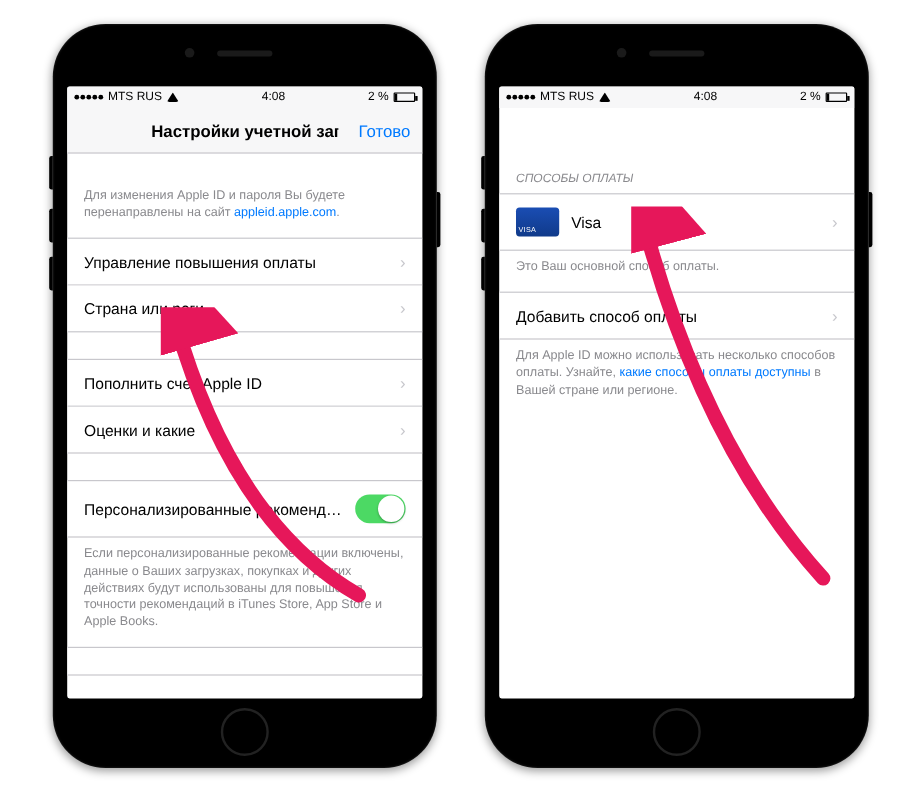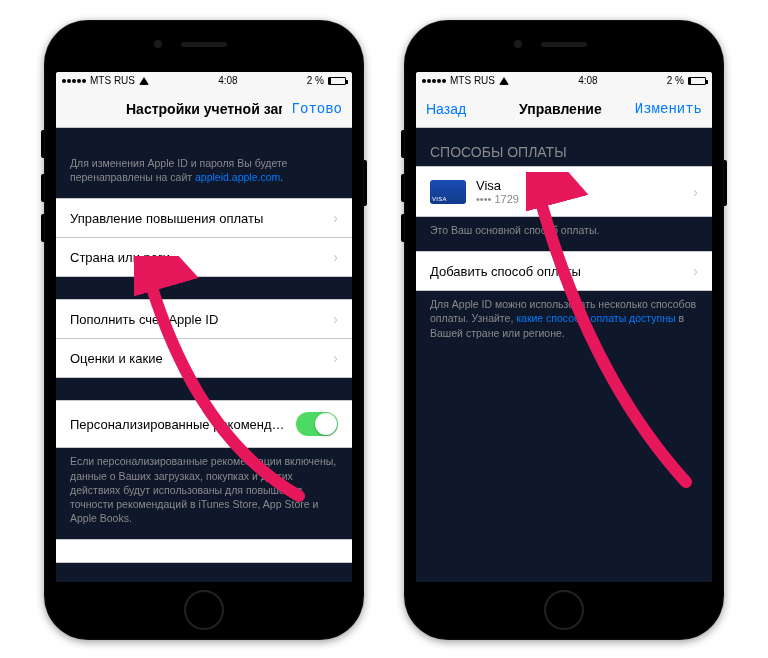--- a/index.html
+++ b/index.html
@@ -46,21 +46,21 @@
   .cam {
     position:absolute; top:20px; left:calc(50% - 50px);
     width:8px; height:8px; background:#1a1a1a; border-radius:50%;
   }
   .home {
     position:absolute; bottom:10px; left:50%; transform:translateX(-50%);
     width:40px; height:40px; border:2px solid #222; border-radius:50%;
   }
   .screen {
     position:absolute; top:52px; bottom:58px; left:12px; right:12px;
-    background:#0f172a; border-radius:2px; overflow:hidden;
+    background:#ffffff; border-radius:2px; overflow:hidden;
     font-size:13px;
   }
   .statusbar {
     height:18px; display:flex; align-items:center; justify-content:space-between;
     padding:0 6px; background:#f7f7f8; font-size:10px; color:#000;
     border-bottom:0.5px solid rgba(0,0,0,0);
   }
   .sb-left, .sb-right { display:flex; align-items:center; gap:4px; }
   .signal-dots { display:flex; gap:1px; }
   .signal-dots i { width:4px;height:4px;border-radius:50%;background:#000;display:block; }
@@ -76,27 +76,27 @@
   }
   .battery::after{content:"";position:absolute;right:-3px;top:2px;width:2px;height:4px;background:#000;}
   .battery i{display:block;height:100%;width:10%;background:#000;}
 
   .navbar {
     height:38px; display:flex; align-items:center; justify-content:space-between;
     padding:0 10px; background:#f7f7f8; border-bottom:0.5px solid #c8c7cc;
     font-size:14px;
   }
   .nav-side{ color:#007aff; min-width:60px; }
-  .nav-side.right{ text-align:right;font-family:Liberation Mono, monospace; }
+  .nav-side.right{ text-align:right; }
   .nav-title{ font-weight:600; color:#000; flex:1; text-align:center; font-size:14px; white-space:nowrap; overflow:hidden; }
 
   .content { position:absolute; top:56px; bottom:0; left:0; right:0; overflow:hidden; }
 
   .section-header {
-    padding:16px 14px 6px; font-size:14px; color:#8a8a8e; text-transform:uppercase;
+    padding:16px 14px 6px; font-size:10px; color:#8a8a8e; text-transform:uppercase;font-style:italic;
   }
   .row {
     background:#fff; display:flex; align-items:center;
     padding:11px 14px; border-top:0.5px solid #c8c7cc; border-bottom:0.5px solid #c8c7cc;
     position:relative;
   }
   .row + .row { border-top:none; }
   .row .label { flex:1; color:#000; }
   .row .value { color:#8a8a8e; max-width:120px; white-space:nowrap; overflow:hidden; text-overflow:ellipsis; filter:blur(2px); }
   .chev { color:#c7c7cc; margin-left:6px; font-size:14px; }
@@ -235,33 +235,27 @@
         <span class="wifi"></span>
       </div>
       <span>4:08</span>
       <div class="sb-right">
         <span>2 %</span>
         <span class="battery">
             <i></i>
           </span>
       </div>
     </div>
-    <div class="navbar">
-      <span class="nav-side">Назад</span>
-      <span class="nav-title">Управление</span>
-      <span class="nav-side right">Изменить</span>
-    </div>
 
     <div class="content">
       <div class="section-header">СПОСОБЫ ОПЛАТЫ</div>
       <div class="row payment-row">
         <div class="visa-card">VISA</div>
         <div class="text">
           <span class="name">Visa</span>
-          <span class="num">•••• 1729</span>
         </div>
         <span class="chev">›</span>
       </div>
       <div class="footer-note">Это Ваш основной способ оплаты.</div>
 
       <div class="row">
         <span class="label">Добавить способ оплаты</span>
         <span class="chev">›</span>
       </div>
       <div class="footer-note">

